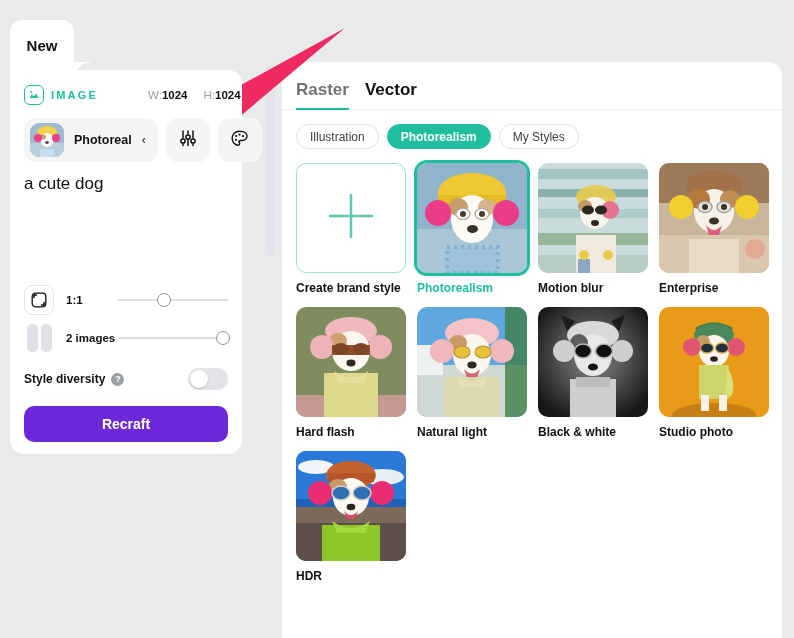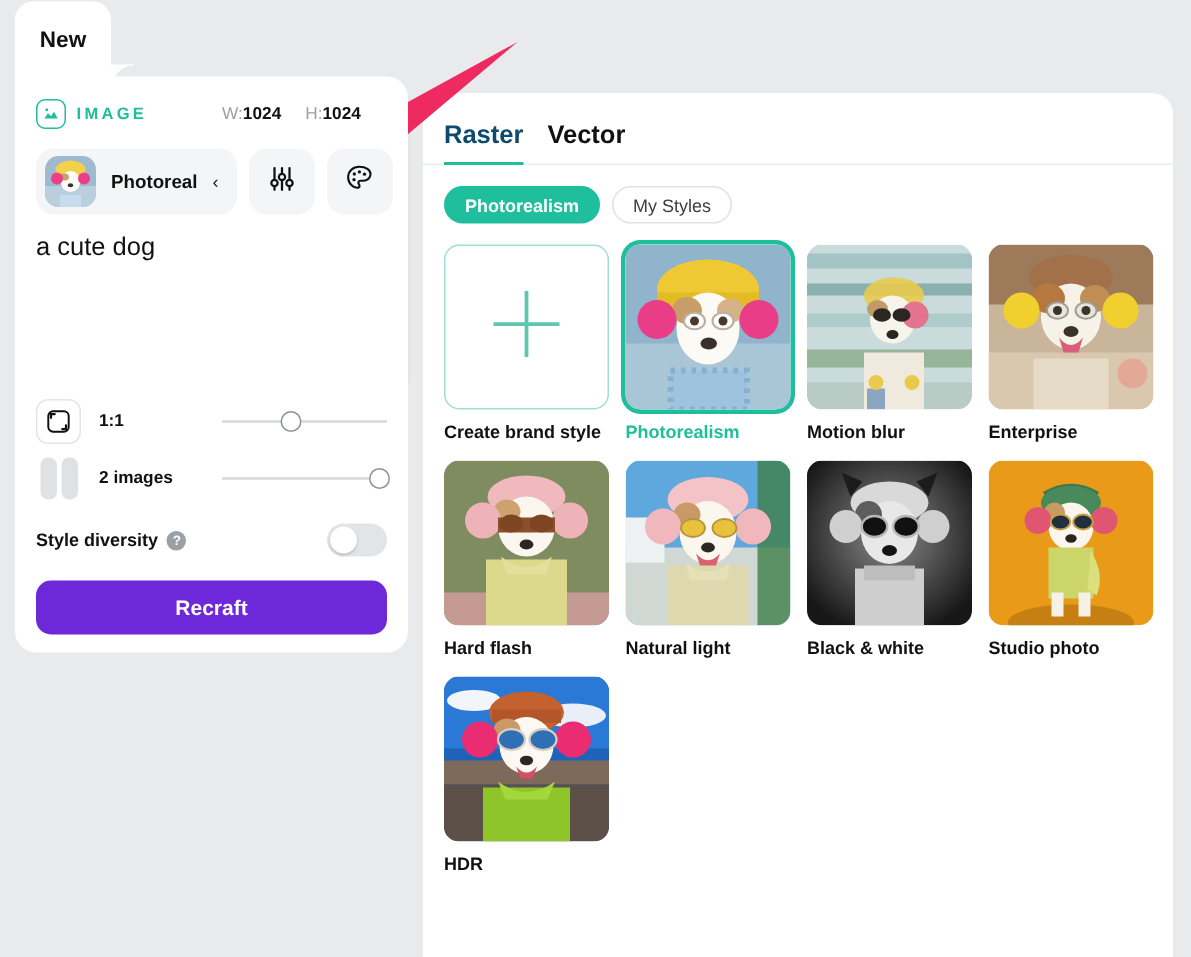--- a/index.html
+++ b/index.html
@@ -5,21 +5,21 @@
   * { box-sizing: border-box; margin: 0; padding: 0; }
   html, body {
     width: 794px; height: 638px;
     font-family: "Liberation Sans", sans-serif;
     background: #e8eaec;
     overflow: hidden;
   }
   #root { position: relative; width: 794px; height: 638px; }
 
   
-  #left-panel-wrap { position: absolute; left: 10px; top: 1px; width: 262px; }
+  #left-panel-wrap { position: absolute; left: 10px; top: 20px; width: 232px; }
 
   .new-tab {
     position: relative;
     width: 64px; height: 50px;
     background: #fff;
     border-radius: 12px 12px 0 0;
     display: flex; align-items: center; justify-content: center;
     font-size: 15px; font-weight: 700; color: #111;
     z-index: 3;
   }
@@ -122,21 +122,21 @@
   
   #right-panel {
     position: absolute; left: 282px; top: 62px; width: 500px; height: 576px;
     background: #fff; border-radius: 14px 14px 0 0; padding: 18px 0 0 0; overflow: hidden;
   }
   .tabs { display: flex; gap: 16px; padding: 0 14px; border-bottom: 1px solid #ebedef; }
   .tab {
     font-size: 17px; font-weight: 700; padding-bottom: 9px; cursor: pointer;
     color: #111; position: relative;
   }
-  .tab.active { color: #0c4a6e; }
+  .tab.active { color: #737373; }
   .tab.active::after {
     content: ""; position: absolute; left: 0; right: 0; bottom: -1px; height: 2.5px; background: #1fbe9c;
   }
 
   .filters { display: flex; gap: 8px; padding: 14px 14px 0 14px; }
   .filter {
     height: 25px; padding: 0 13px; border-radius: 13px; border: 1px solid #dfe1e4;
     background: #fff; color: #3c4043; font-size: 12px; font-weight: 400;
     display: flex; align-items: center; cursor: pointer;
     font-family: "Liberation Sans", sans-serif;
@@ -281,20 +281,21 @@
 
   <div class="lp-scroll"></div>
 
   <div id="right-panel">
     <div class="tabs">
       <div class="tab active">Raster</div>
       <div class="tab">Vector</div>
     </div>
 
     <div class="filters">
+      <button class="filter">Illustration</button>
       <button class="filter active">Photorealism</button>
       <button class="filter">My Styles</button>
     </div>
 
     <div class="grid">
 
       <div class="card create">
         <div class="thumb">
           <span>
             <svg width="56" height="56" viewBox="0 0 56 56" stroke="#5ec7b0" stroke-width="2.5">

